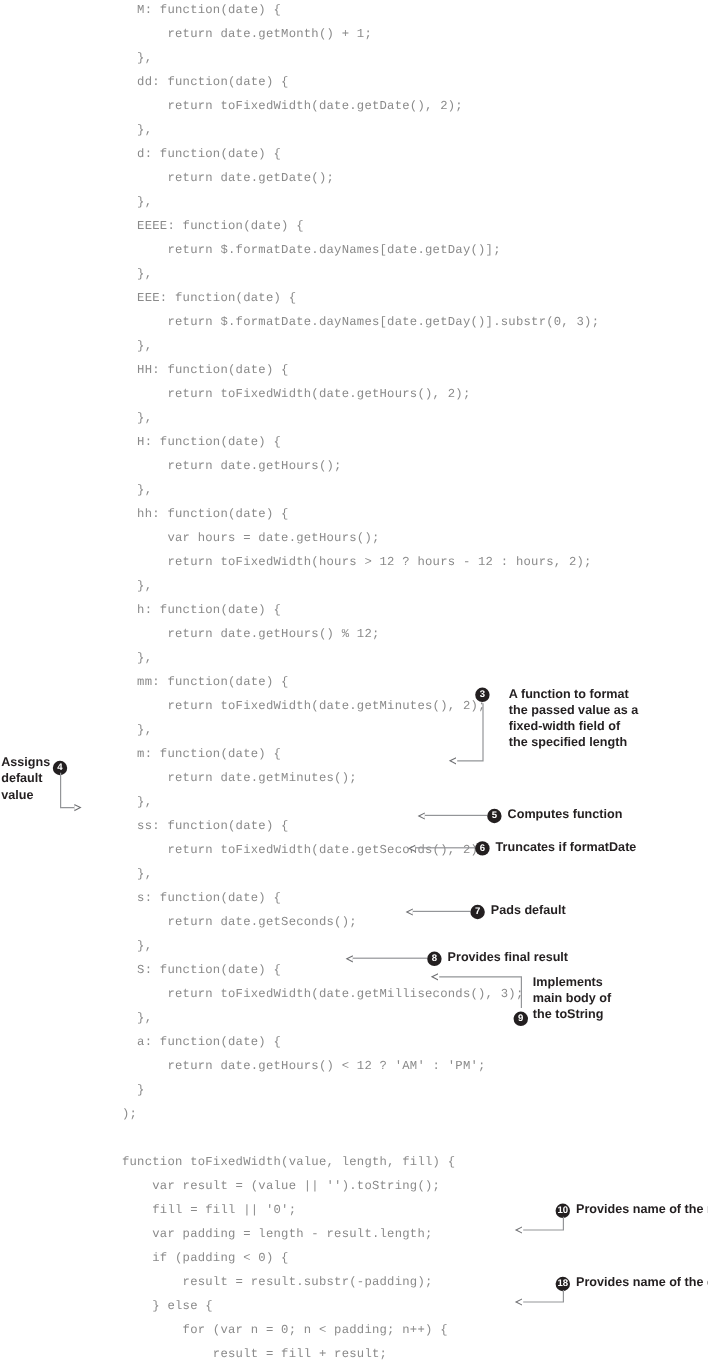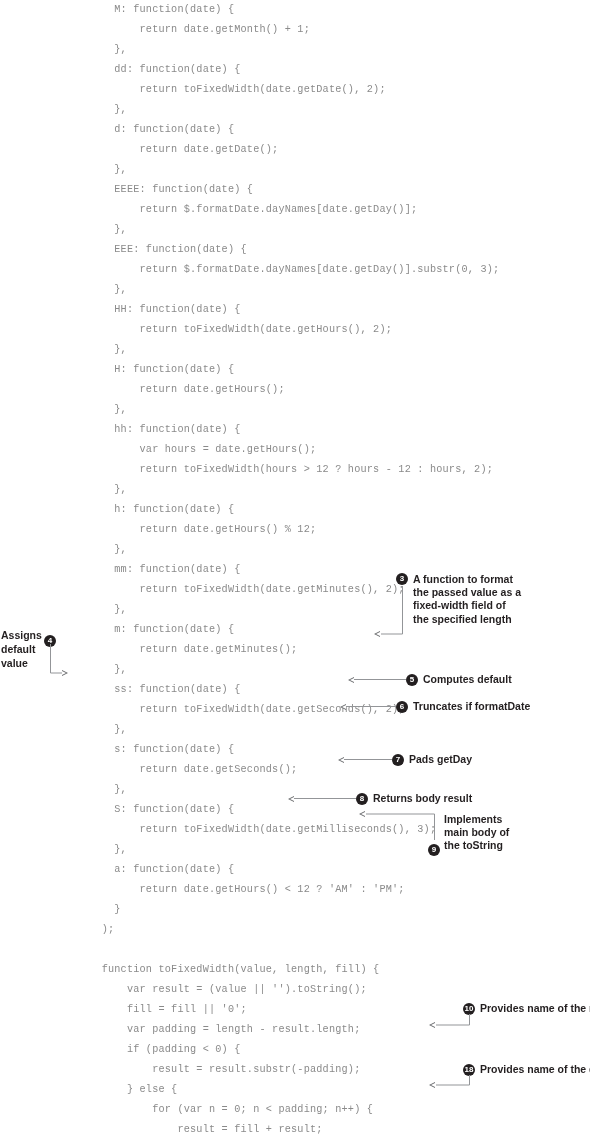--- a/index.html
+++ b/index.html
@@ -123,21 +123,21 @@
   .leader-svg path { fill: none; stroke: #939598; stroke-width: 1; }
 </style>
 </head>
 <body>
 
 <div id="code-listing"><div class="code-line">    M: function(date) {</div><div class="code-line">        return date.getMonth() + 1;</div><div class="code-line">    },</div><div class="code-line">    dd: function(date) {</div><div class="code-line">        return toFixedWidth(date.getDate(), 2);</div><div class="code-line">    },</div><div class="code-line">    d: function(date) {</div><div class="code-line">        return date.getDate();</div><div class="code-line">    },</div><div class="code-line">    EEEE: function(date) {</div><div class="code-line">        return $.formatDate.dayNames[date.getDay()];</div><div class="code-line">    },</div><div class="code-line">    EEE: function(date) {</div><div class="code-line">        return $.formatDate.dayNames[date.getDay()].substr(0, 3);</div><div class="code-line">    },</div><div class="code-line">    HH: function(date) {</div><div class="code-line">        return toFixedWidth(date.getHours(), 2);</div><div class="code-line">    },</div><div class="code-line">    H: function(date) {</div><div class="code-line">        return date.getHours();</div><div class="code-line">    },</div><div class="code-line">    hh: function(date) {</div><div class="code-line">        var hours = date.getHours();</div><div class="code-line">        return toFixedWidth(hours &gt; 12 ? hours - 12 : hours, 2);</div><div class="code-line">    },</div><div class="code-line">    h: function(date) {</div><div class="code-line">        return date.getHours() % 12;</div><div class="code-line">    },</div><div class="code-line">    mm: function(date) {</div><div class="code-line">        return toFixedWidth(date.getMinutes(), 2);</div><div class="code-line">    },</div><div class="code-line">    m: function(date) {</div><div class="code-line">        return date.getMinutes();</div><div class="code-line">    },</div><div class="code-line">    ss: function(date) {</div><div class="code-line">        return toFixedWidth(date.getSeconds(), 2);</div><div class="code-line">    },</div><div class="code-line">    s: function(date) {</div><div class="code-line">        return date.getSeconds();</div><div class="code-line">    },</div><div class="code-line">    S: function(date) {</div><div class="code-line">        return toFixedWidth(date.getMilliseconds(), 3);</div><div class="code-line">    },</div><div class="code-line">    a: function(date) {</div><div class="code-line">        return date.getHours() &lt; 12 ? 'AM' : 'PM';</div><div class="code-line">    }</div><div class="code-line">  );</div><div class="code-line">&nbsp;</div><div class="code-line">  function toFixedWidth(value, length, fill) {</div><div class="code-line">      var result = (value || '').toString();</div><div class="code-line">      fill = fill || '0';</div><div class="code-line">      var padding = length - result.length;</div><div class="code-line">      if (padding &lt; 0) {</div><div class="code-line">          result = result.substr(-padding);</div><div class="code-line">      } else {</div><div class="code-line">          for (var n = 0; n &lt; padding; n++) {</div><div class="code-line">              result = fill + result;</div><div class="code-line">          }</div></div>
 
 <div class="callout" style="left:396px; top:573px; width:190px;">
   <div style="display:flex; align-items:flex-start;">
     <span class="num-badge">3</span>
-    <span class="callout-text" style="margin-left:5px;">A function to format
+    <span class="callout-text" style="margin-left:16px;">A function to format
 the passed value as a
 fixed-width field of
 the specified length</span>
   </div>
 </div>
 <svg class="leader-svg" style="left:0px; top:0px; width:590px; height:1141px;">
   <path d="M 402.5 586 L 402.5 634 L 381 634"></path>
 </svg>
 <div style="position:absolute; left:374px; top:630.5px;">
   <div class="arrow-left"></div>
@@ -157,48 +157,48 @@
 <div style="position:absolute; left:62px; top:669.5px;">
   <div class="arrow-right"></div>
 </div>
 
 <div class="callout callout-inline" style="left:348px; top:673px;">
   <div class="lead">
     <div class="arrow-left"></div>
     <div class="hline" style="width:52px;"></div>
   </div>
   <span class="num-badge">5</span>
-  <span class="label">Computes default</span>
+  <span class="label">Computes function</span>
 </div>
 
 <div class="callout callout-inline" style="left:340px; top:700px;">
   <div class="lead">
     <div class="arrow-left"></div>
     <div class="hline" style="width:50px;"></div>
   </div>
   <span class="num-badge">6</span>
   <span class="label">Truncates if formatDate</span>
 </div>
 
 <div class="callout callout-inline" style="left:338px; top:753px;">
   <div class="lead">
     <div class="arrow-left"></div>
     <div class="hline" style="width:48px;"></div>
   </div>
   <span class="num-badge">7</span>
-  <span class="label">Pads getDay</span>
+  <span class="label">Pads default</span>
 </div>
 
 <div class="callout callout-inline" style="left:288px; top:792px;">
   <div class="lead">
     <div class="arrow-left"></div>
     <div class="hline" style="width:62px;"></div>
   </div>
   <span class="num-badge">8</span>
-  <span class="label">Returns body result</span>
+  <span class="label">Provides final result</span>
 </div>
 
 <div class="callout" style="left:444px; top:813px; width:80px;">
   <span class="callout-text">Implements
 main body of
 the toString</span>
 </div>
 <div style="position:absolute; left:428px; top:840px;">
   <span class="num-badge">9</span>
 </div>

